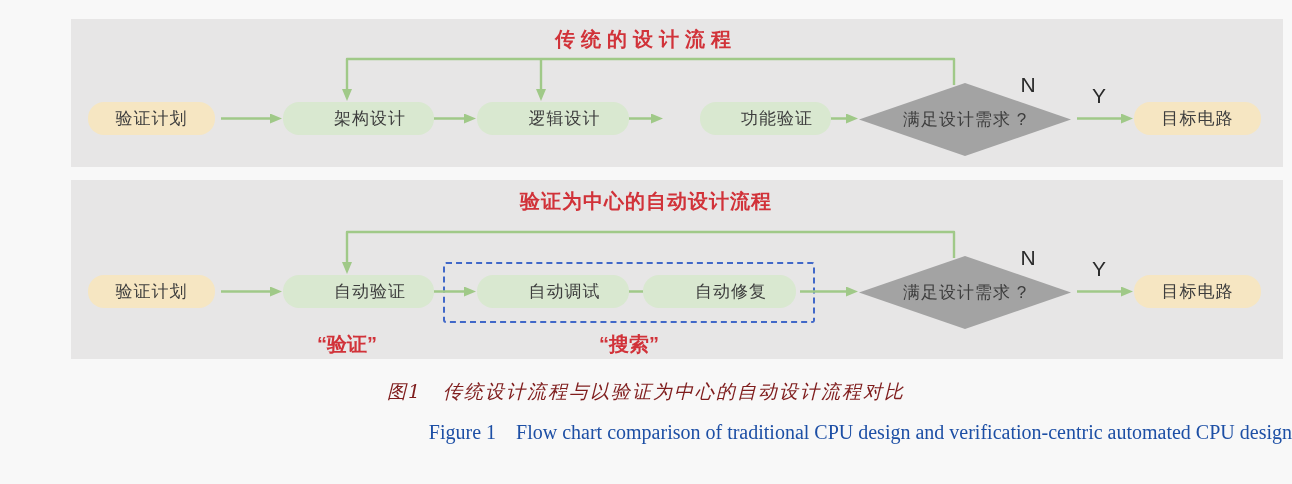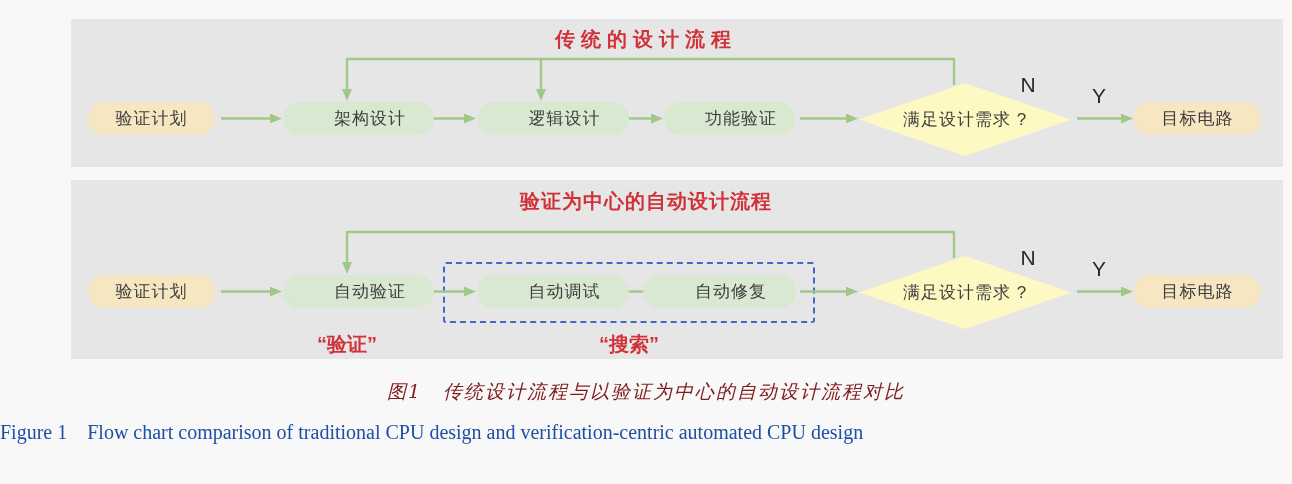--- a/index.html
+++ b/index.html
@@ -25,21 +25,21 @@
   .node{
     position:absolute;height:33px;
     display:flex;align-items:center;justify-content:center;
     font-size:17px;color:#3d3d3d;letter-spacing:1px;border-radius:16px;
   }
   .n-yellow{background:#f6e6c2;}
   .n-green{background:#d9e8d0;padding-left:23px;}
 
   .diamond{
     position:absolute;width:212px;height:73px;
-    background:#fef9c3;
+    background:#a3a3a3;
     clip-path:polygon(50% 0,100% 50%,50% 100%,0 50%);
     display:flex;align-items:center;justify-content:center;
     font-size:17px;color:#3d3d3d;letter-spacing:1px;
   }
 
   .branch-label{
     position:absolute;width:34px;text-align:center;
     font-size:21px;color:#2a2a2a;line-height:22px;
   }
 
@@ -55,21 +55,21 @@
   }
 
   .connectors{position:absolute;left:0;top:0;pointer-events:none;}
 
   .caption-zh{
     position:absolute;left:0;top:379px;width:100%;text-align:center;
     color:#7f1d1d;font-size:19px;font-style:italic;
     font-family:"DejaVu Serif","Liberation Serif",serif;letter-spacing:2px;
   }
   .caption-en{
-    position:absolute;left:0;top:419px;width:100%;text-align:left;
+    position:absolute;left:0;top:419px;width:100%;text-align:right;
     color:#1d4fa5;font-size:20px;
     font-family:"Liberation Serif","DejaVu Serif",serif;
   }
 </style>
 </head>
 <body>
 
 <div class="stage">
 
   <div class="panel panel-1"></div>
@@ -102,21 +102,21 @@
 
       <path d="M954,258 V232 H347 V264" marker-end="url(#ah)"></path>
     </g>
   </svg>
 
   <div class="flow-title flow-title-1">传统的设计流程</div>
 
   <div class="node n-yellow" style="left:88px;top:102px;width:127px;">验证计划</div>
   <div class="node n-green" style="left:283px;top:102px;width:128px;">架构设计</div>
   <div class="node n-green" style="left:477px;top:102px;width:129px;">逻辑设计</div>
-  <div class="node n-green" style="left:664px;top:102px;width:108px;">功能验证</div>
+  <div class="node n-green" style="left:700px;top:102px;width:108px;">功能验证</div>
 
   <div class="diamond" style="left:859px;top:83px;">满足设计需求 ?</div>
 
   <div class="branch-label" style="left:1011px;top:74px;">N</div>
   <div class="branch-label" style="left:1082px;top:85px;">Y</div>
 
   <div class="node n-yellow" style="left:1134px;top:102px;width:127px;">目标电路</div>
 
   <div class="flow-title flow-title-2">验证为中心的自动设计流程</div>
 

